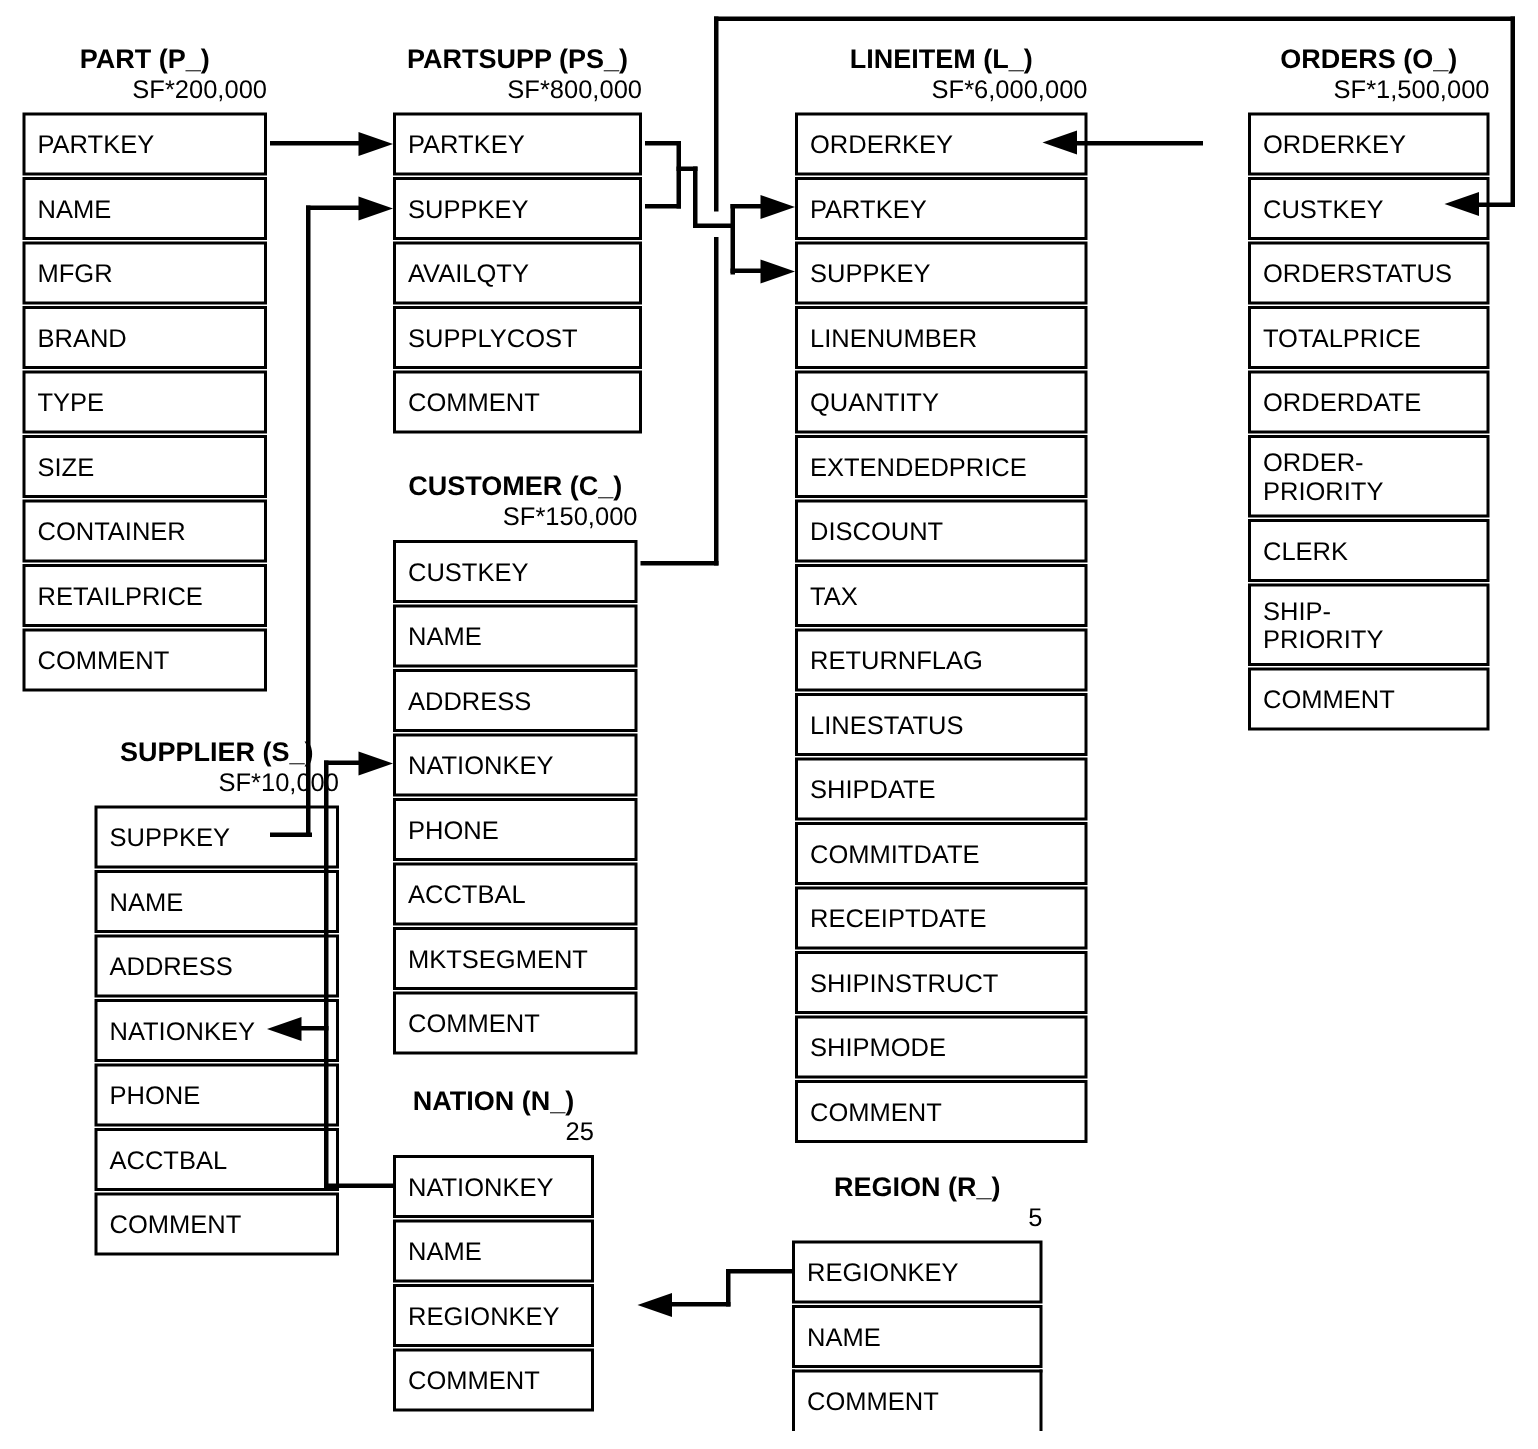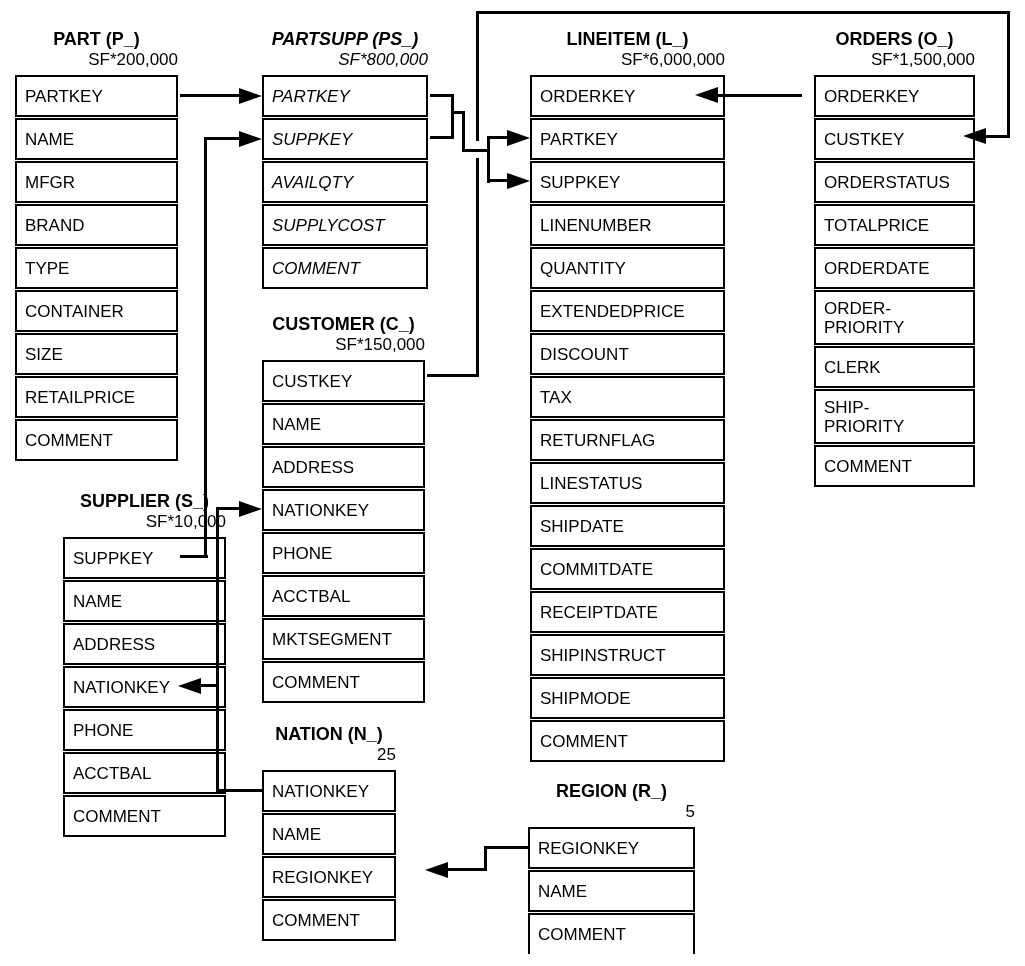--- a/index.html
+++ b/index.html
@@ -15,23 +15,23 @@
   .row{
     box-sizing:border-box;height:42px;margin-bottom:1px;border:2px solid #000;
     display:flex;align-items:center;padding-left:8px;padding-right:2px;
     font-size:17px;line-height:19px;white-space:pre-line;background:#fff;
   }
   .row.tall{height:55px;}
   #t-region .rows .row:last-child{border-bottom:none;height:41px;}
 
   
   #t-part    {left:15px;  top:26px;  width:163px;}
-  #t-partsupp{left:262px; top:26px;  width:166px;font-style:italic;}
+  #t-partsupp{left:262px; top:26px;  width:166px;}
   #t-lineitem{left:530px; top:26px;  width:195px;}
-  #t-orders  {left:814px; top:26px;  width:161px;}
+  #t-orders  {left:832px; top:26px;  width:161px;}
   #t-customer{left:262px; top:311px; width:163px;}
   #t-supplier{left:15px;  top:488px; width:163px;padding-left:48px;}
   #t-nation  {left:262px; top:721px; width:134px;}
   #t-region  {left:528px; top:778px; width:167px;}
 
   
   .ln{position:absolute;background:#000;}
   .ln.h{height:3px;}
   .ln.v{width:3px;}
   .ar{position:absolute;width:0;height:0;border-top:8px solid transparent;border-bottom:8px solid transparent;}
@@ -47,22 +47,22 @@
     <div class="hdr">
       <div class="title">PART (P_)</div>
       <div class="count">SF*200,000</div>
     </div>
     <div class="rows">
         <div class="row">PARTKEY</div>
         <div class="row">NAME</div>
         <div class="row">MFGR</div>
         <div class="row">BRAND</div>
         <div class="row">TYPE</div>
+        <div class="row">SIZE</div>
         <div class="row">CONTAINER</div>
-        <div class="row">SIZE</div>
         <div class="row">RETAILPRICE</div>
         <div class="row">COMMENT</div>
       </div>
   </div>
 
   <div class="tbl" id="t-partsupp">
     <div class="hdr">
       <div class="title">PARTSUPP (PS_)</div>
       <div class="count">SF*800,000</div>
     </div>

